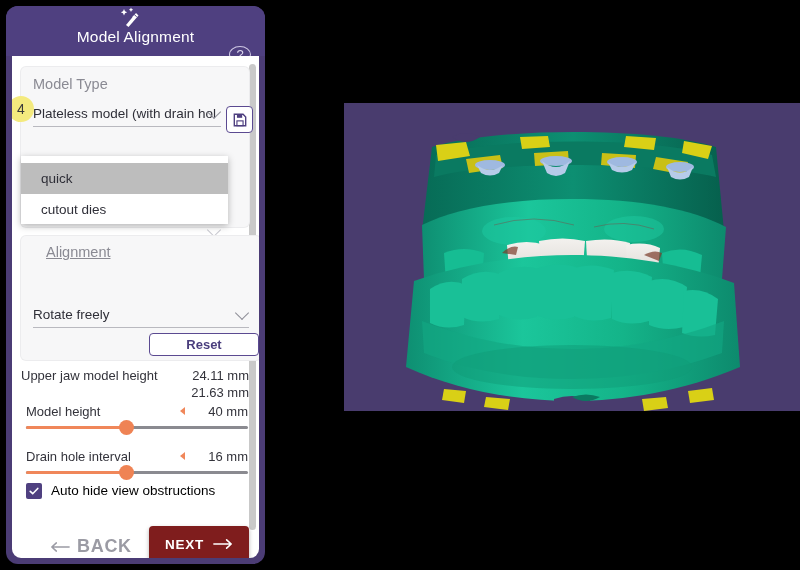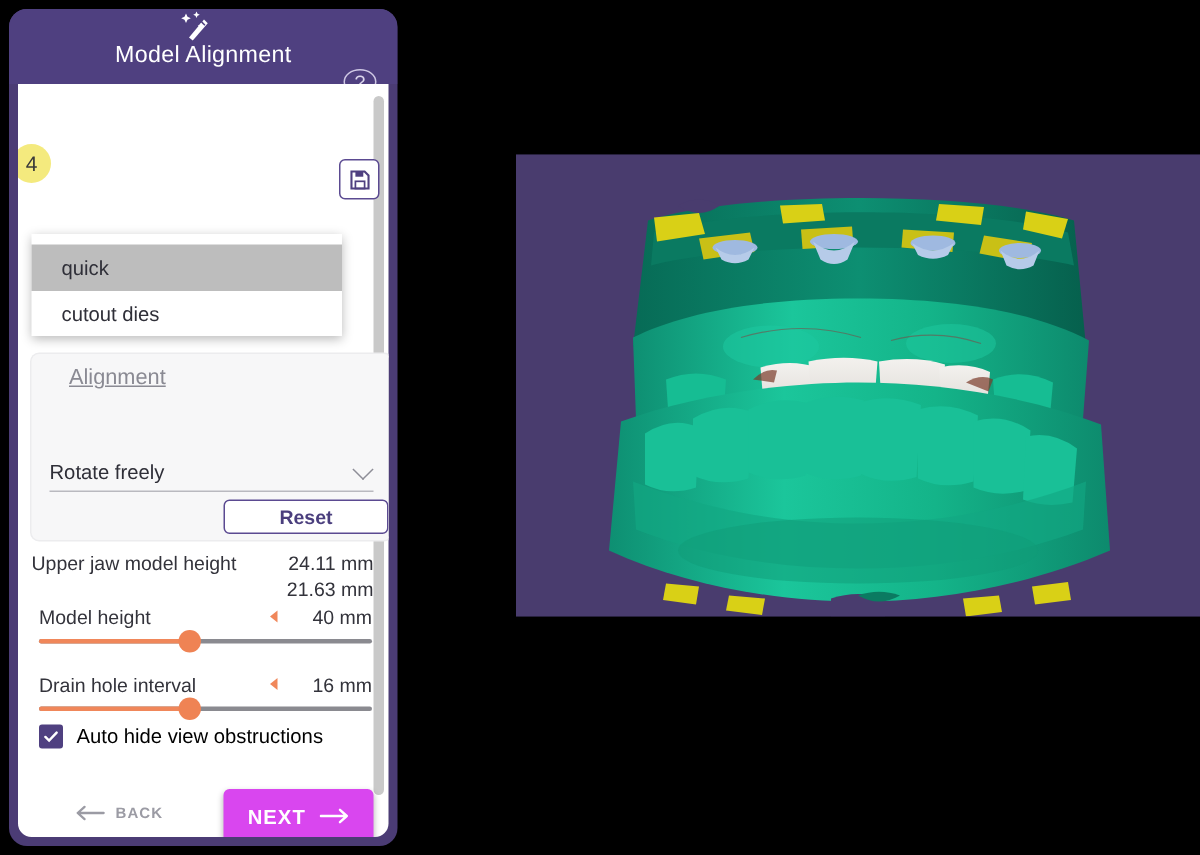--- a/index.html
+++ b/index.html
@@ -56,22 +56,22 @@
   .slider-fill{position:absolute;height:3px;background:#f0875a;border-radius:2px;}
   .slider-thumb{position:absolute;width:15px;height:15px;border-radius:50%;background:#ef8354;}
   .tri{position:absolute;width:0;height:0;border-top:4px solid transparent;
        border-bottom:4px solid transparent;border-right:5px solid #f0875a;}
 
   .cbox{position:absolute;width:16px;height:16px;border-radius:2px;background:#4f4080;
         display:flex;align-items:center;justify-content:center;}
   .cbox-lbl{position:absolute;font-size:13.5px;color:#000000;}
 
   .backbtn{position:absolute;display:flex;align-items:center;gap:7px;color:#9b9ba4;
-           font-size:10px;font-weight:bold;letter-spacing:.7px;}
-  .nextbtn{position:absolute;background:#d946ef;border-radius:4px;color:#fff;font-size:13.5px;
+           font-size:18px;font-weight:bold;letter-spacing:.7px;}
+  .nextbtn{position:absolute;background:#7f1d1d;border-radius:4px;color:#fff;font-size:13.5px;
            font-weight:bold;letter-spacing:.7px;display:flex;align-items:center;justify-content:center;gap:9px;
            box-shadow:0 2px 4px rgba(0,0,0,.3);}
 
   
   .viewport{position:absolute;left:344px;top:103px;width:456px;height:308px;background:#493c6e;overflow:hidden;}
 </style>
 </head>
 <body>
 
 <div id="root">
@@ -90,20 +90,40 @@
       </span>
       <span class="title">Model Alignment</span>
       <span class="help">?</span>
     </div>
 
     <div class="panel-body">
 
       <div class="scroll-track"></div>
       <div class="scroll-thumb"></div>
 
+      <div class="card" style="left:9px;top:11px;width:228px;height:160px;">
+        <div class="card-title" style="position:absolute;left:12px;top:9px;">Model Type</div>
+
+        <div class="sel" style="left:12px;top:34px;width:188px;">
+          <span class="txt">Plateless model (with drain hol</span>
+          <span class="chev"></span>
+        </div>
+
+        <div class="sel active" style="left:12px;top:67px;width:188px;">
+          <span class="txt">quick</span>
+          <span class="chev up"></span>
+        </div>
+
+        <div class="sel" style="left:12px;top:100px;width:188px;">
+          <span class="chev faint"></span>
+        </div>
+        <div class="sel" style="left:12px;top:133px;width:188px;">
+          <span class="chev faint"></span>
+        </div>
+      </div>
 
       <div class="badge" style="left:-4px;top:40px;">4</div>
 
       <div class="savebtn" style="left:214px;top:50px;">
         <svg viewBox="0 0 16 16" width="14" height="14">
           <path d="M1.5 1.5h10L14.5 4.5v10h-13z" fill="none" stroke="#4f4080" stroke-width="1.6"></path>
           <rect x="4.5" y="1.5" width="6" height="4" fill="#4f4080"></rect>
           <rect x="4.5" y="9" width="7" height="5.5" fill="none" stroke="#4f4080" stroke-width="1.3"></rect>
         </svg>
       </div>

